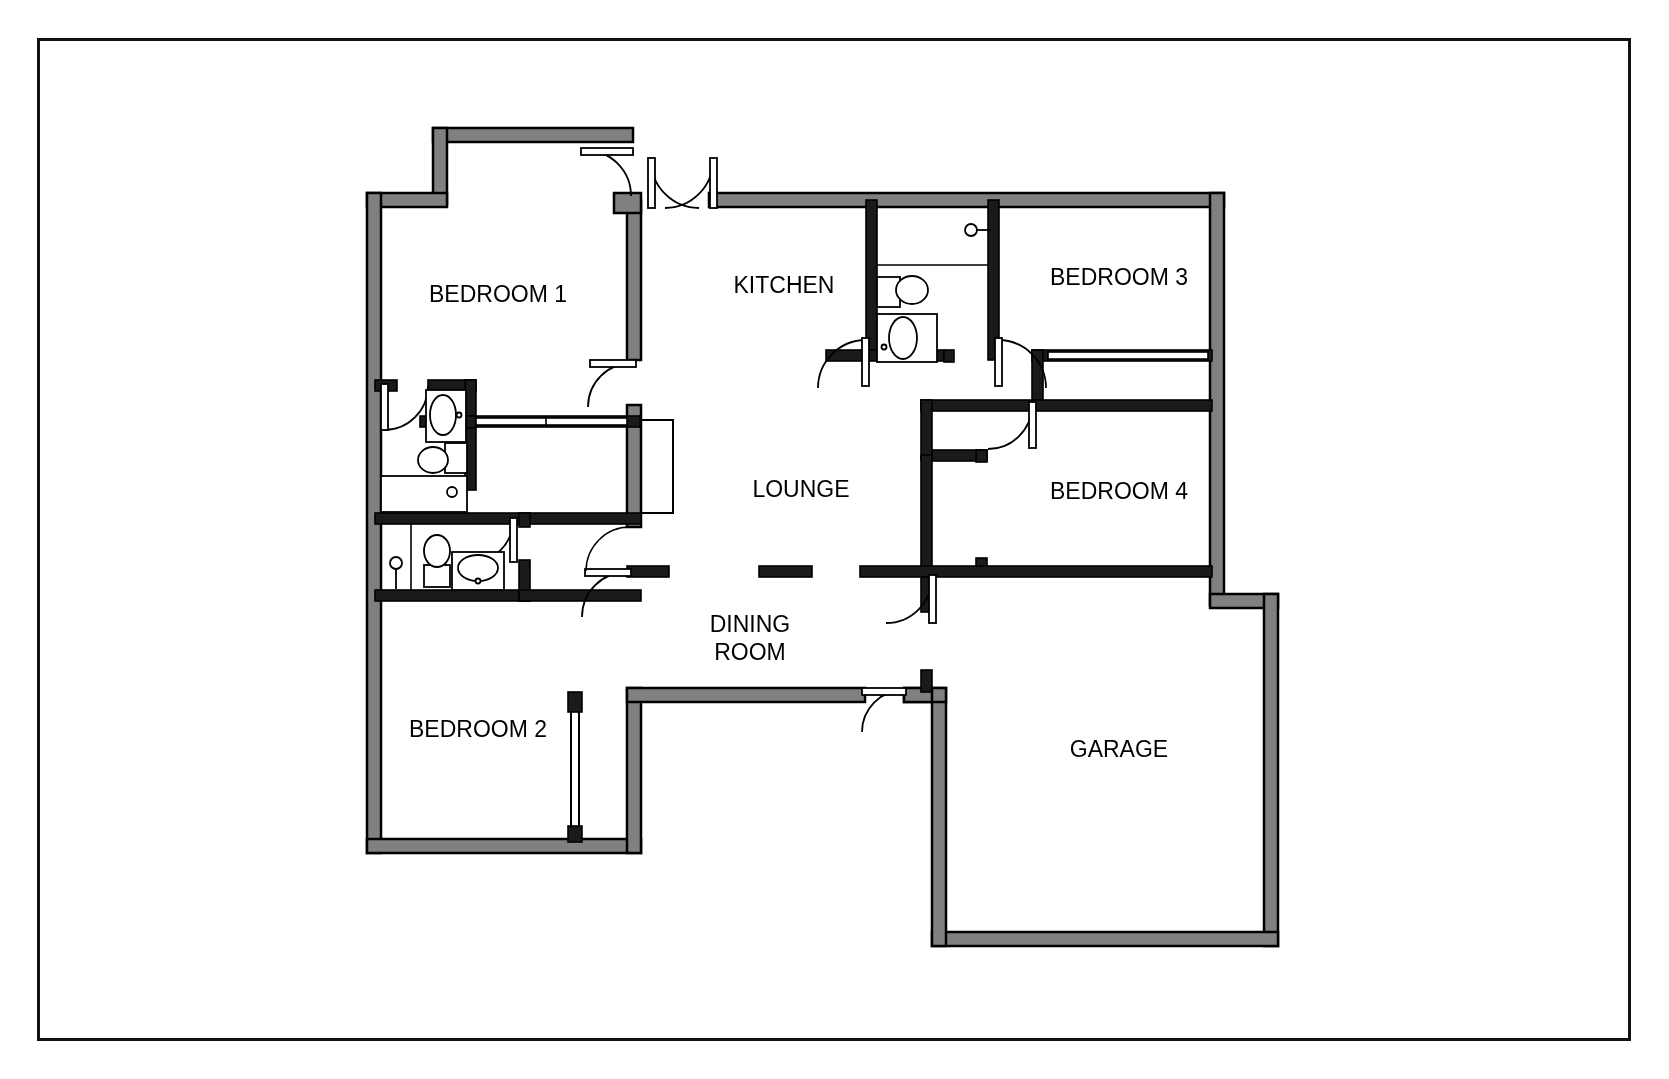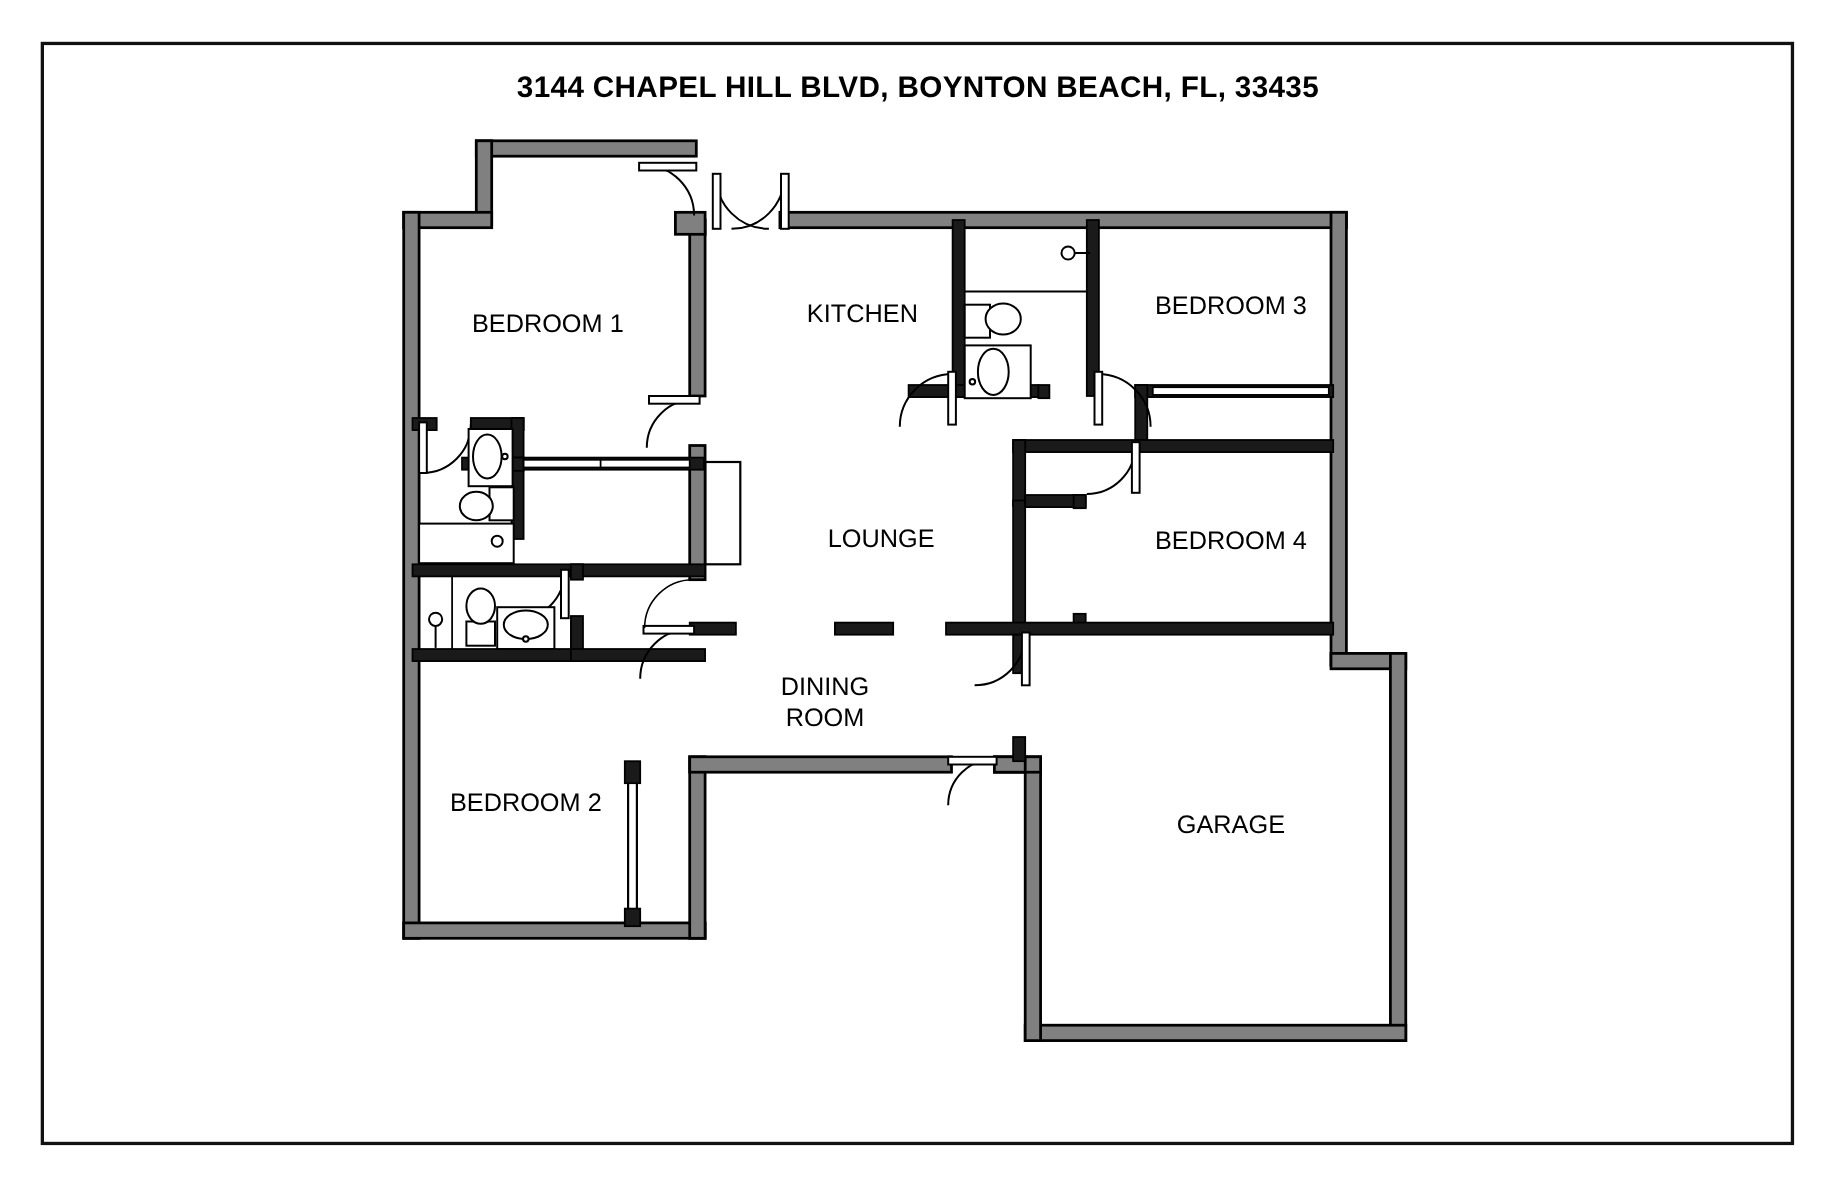--- a/index.html
+++ b/index.html
@@ -56,21 +56,20 @@
     dominant-baseline: middle;
   }
 </style>
 </head>
 <body>
 
 <div id="plan-root">
 
   <div id="sheet-border"></div>
 
-  <div id="plan-title">3144 CHAPEL HILL BLVD, BOYNTON BEACH, FL, 33435</div>
 
   <svg id="floorplan-svg" viewBox="0 0 1669 1079">
 
     <g fill="#808080" stroke="#000000" stroke-width="2.5" stroke-linejoin="miter">
 
       <rect x="433" y="128" width="200" height="14"></rect>
       <rect x="433" y="128" width="14" height="76"></rect>
       <rect x="367" y="193" width="80" height="14"></rect>
       <rect x="367" y="193" width="14" height="660"></rect>
 

